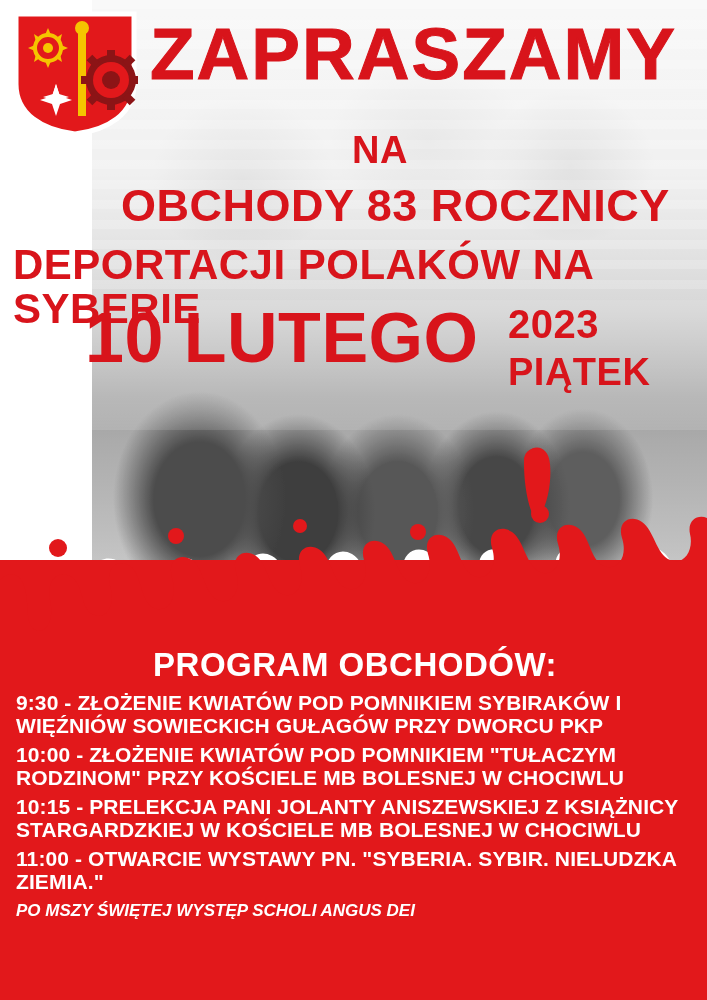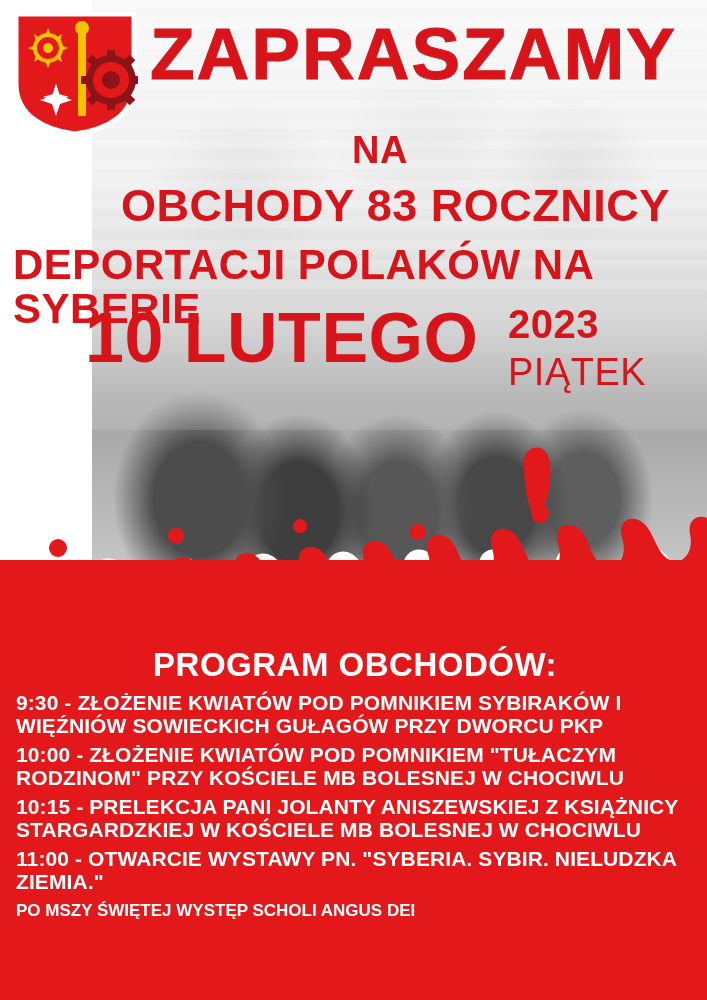--- a/index.html
+++ b/index.html
@@ -156,21 +156,21 @@
     left: 508px; top: 303px;
     font-size: 40px;
     line-height: 42px;
     font-weight: 800;
   }
   .l-day {
     position: absolute;
     left: 508px; top: 352px;
     font-size: 38px;
     line-height: 40px;
-    font-weight: 400;
+    font-weight: 700;
   }
 
   
   .program {
     position: absolute;
     left: 16px; top: 648px;
     width: 678px;
     color: #ffffff;
   }
   .program-title {
@@ -194,20 +194,21 @@
     margin: 0 0 7px 0;
     text-transform: uppercase;
     letter-spacing: 0.1px;
   }
   .program-note {
     font-size: 17px;
     line-height: 21px;
     font-weight: 800;
     text-transform: uppercase;
     margin-top: 4px;
+    font-style: italic;
   }
 </style>
 </head>
 <body>
 
 <div class="poster">
 
   <div class="photo-area">
     <div class="photo-bg"></div>
     <div class="photo-slats"></div>

